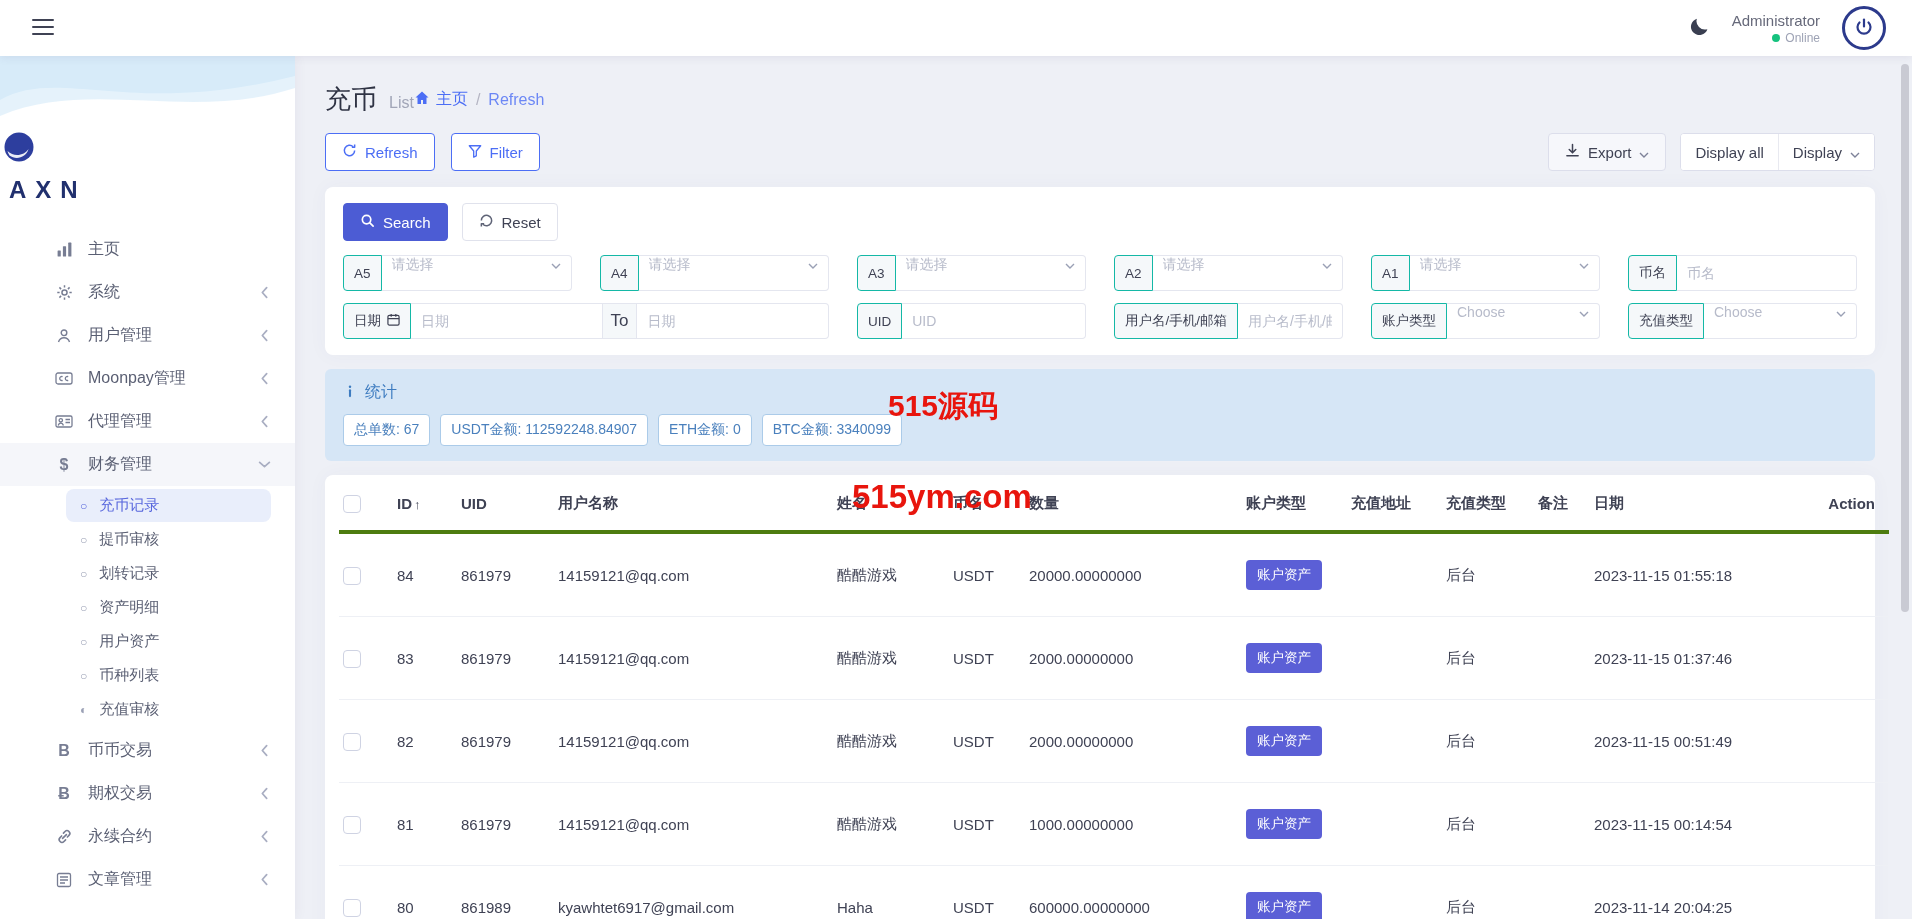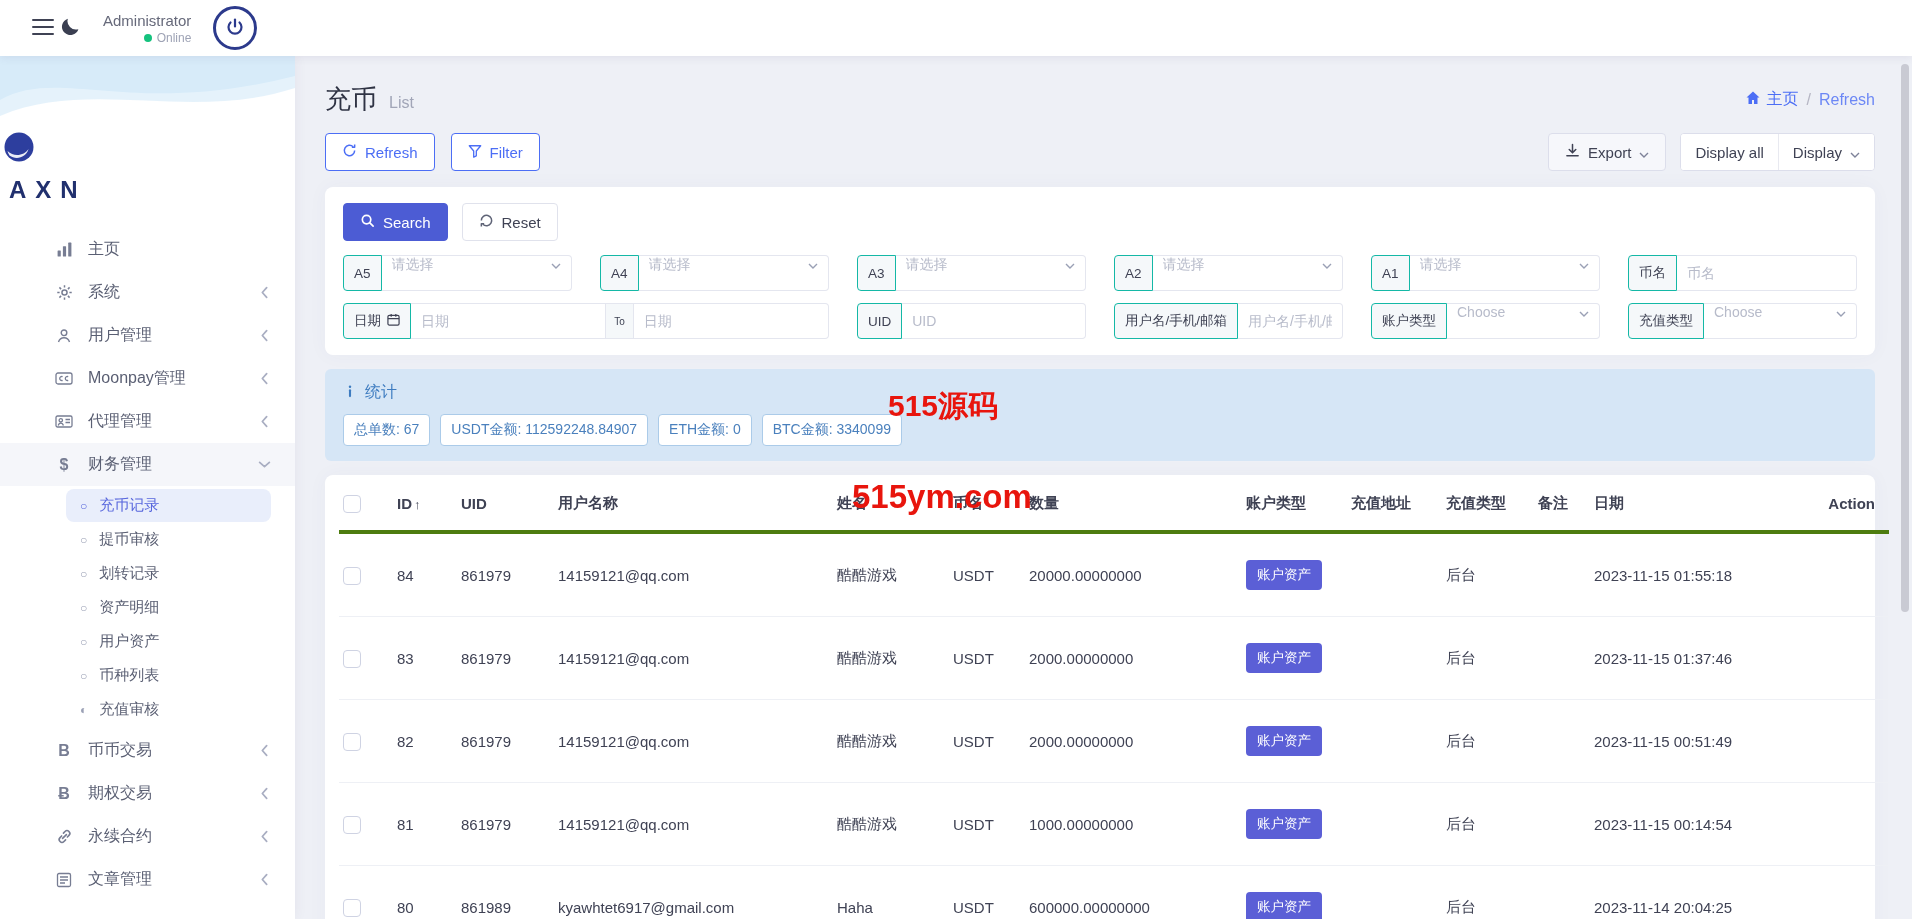--- a/index.html
+++ b/index.html
@@ -6,21 +6,21 @@
   html, body { width: 1912px; height: 919px; }
   body {
     font-family: "Liberation Sans", "DejaVu Sans", sans-serif;
     background: #eef0f6; color: #3f4254; overflow: hidden; position: relative;
   }
   button { font-family: inherit; }
   input { font-family: inherit; outline: none; }
 
   
   .topbar { position: absolute; top: 0; left: 0; width: 1912px; height: 56px; background: #fff;
-    display: flex; align-items: center; padding: 0 26px;
+    display: flex; align-items: center; justify-content: space-between; padding: 0 26px;
     box-shadow: 0 1px 9px rgba(82,63,105,.10); z-index: 30; }
   .hamburger { background: none; border: none; cursor: pointer; display: flex; padding: 6px; }
   .topbar-right { display: flex; align-items: center; gap: 22px; }
   .moon-btn { background: none; border: none; cursor: pointer; display: flex; }
   .user-meta { text-align: right; }
   .user-name { font-size: 15px; color: #66697a; }
   .user-status { font-size: 12px; color: #9ea3b5; display: flex; align-items: center; justify-content: flex-end; gap: 5px; margin-top: 2px; }
   .dot { width: 8px; height: 8px; border-radius: 50%; background: #15c27e; display: inline-block; }
   .avatar { width: 44px; height: 44px; border-radius: 50%; border: 3px solid #2c3a8c; background: #fff;
     display: flex; align-items: center; justify-content: center; cursor: pointer; }
@@ -40,21 +40,21 @@
   .chev { color: #a9aec2; display: flex; }
   .chev.down svg { transform: rotate(-90deg); }
   .submenu { padding: 2px 0; }
   .submenu-item { display: flex; align-items: center; gap: 12px; margin: 1px 24px 1px 66px; padding: 7px 14px; border-radius: 8px; font-size: 15px; color: #5a5f73; cursor: pointer; }
   .bullet { font-size: 12px; color: #9aa0b5; line-height: 1; }
   .submenu-item.active { background: #e9eefb; color: #5867dd; }
   .submenu-item.active .bullet { color: #5867dd; }
 
   
   .main { position: absolute; top: 56px; left: 295px; width: 1617px; height: 863px; padding: 26px 37px 0 30px; overflow: hidden; }
-  .page-head { display: flex; justify-content: space-between; align-items: center; }
+  .page-head { display: flex; align-items: center; }
   .titles { display: flex; align-items: baseline; gap: 12px; }
   .page-title { font-size: 26px; font-weight: 500; color: #2f3344; }
   .page-subtitle { font-size: 16px; color: #a1a5b7; }
   .breadcrumb { display: flex; align-items: center; gap: 8px; font-size: 16px; }
   .breadcrumb a { text-decoration: none; cursor: pointer; }
   .bc-home { color: #4c6ef5; display: flex; align-items: center; gap: 6px; }
   .bc-sep { color: #b5b5c3; }
   .bc-current { color: #4c6ef5; opacity: .8; }
 
   .toolbar { margin-top: 16px; display: flex; justify-content: space-between; align-items: center; }
@@ -77,21 +77,21 @@
   .igroup { display: flex; height: 36px; min-width: 0; }
   .glabel { display: flex; align-items: center; gap: 6px; background: #f5f8fa; border: 1px solid #14b8a6; border-radius: 4px 0 0 4px;
     padding: 0 10px; font-size: 13.5px; font-weight: normal; color: #3f4254; white-space: nowrap; }
   .gcontrol { flex: 1; min-width: 0; border: 1px solid #e4e6ef; border-left: none; border-radius: 0 4px 4px 0;
     background: #fff; font-size: 14px; color: #3f4254; padding: 0 10px; }
   input.gcontrol::placeholder { color: #b7bbca; }
   .gselect { display: flex; align-items: flex-start; justify-content: space-between; cursor: pointer; gap: 6px; }
   .sel-text { color: #b7bbca; overflow: hidden; text-overflow: ellipsis; white-space: nowrap; }
   .date-group { grid-column: span 2; }
   .date-group .gcontrol.mid { border-radius: 0; }
-  .gto { display: flex; align-items: center; background: #f5f8fa; border: 1px solid #e4e6ef; border-left: none; padding: 0 8px; font-size: 10px; color: #3f4254; }
+  .gto { display: flex; align-items: center; background: #f5f8fa; border: 1px solid #e4e6ef; border-left: none; padding: 0 8px; font-size: 17px; color: #3f4254; }
 
   .stats-panel { margin-top: 14px; background: #d6e6f6; border-radius: 6px; padding: 13px 18px 15px; }
   .stats-title { display: flex; align-items: center; gap: 8px; color: #3e7cc0; font-size: 16px; }
   .chips { display: flex; gap: 10px; margin-top: 11px; }
   .chip { background: #fff; border: 1px solid #abcbe9; color: #4a80bd; border-radius: 4px; padding: 6px 10px; font-size: 14px; }
 
   .table-card { margin-top: 14px; padding: 2px 14px 0; border-radius: 8px 8px 0 0; }
   table { width: 100%; border-collapse: collapse; table-layout: fixed; }
   th { text-align: left; font-size: 15px; font-weight: bold; color: #3f4254; padding: 17px 8px; border-bottom: 4px solid #4d7c0f; white-space: nowrap; }
   td { font-size: 15px; color: #3f4254; padding: 26px 8px; border-bottom: 1px solid #eef0f5; white-space: nowrap; overflow: hidden; }

